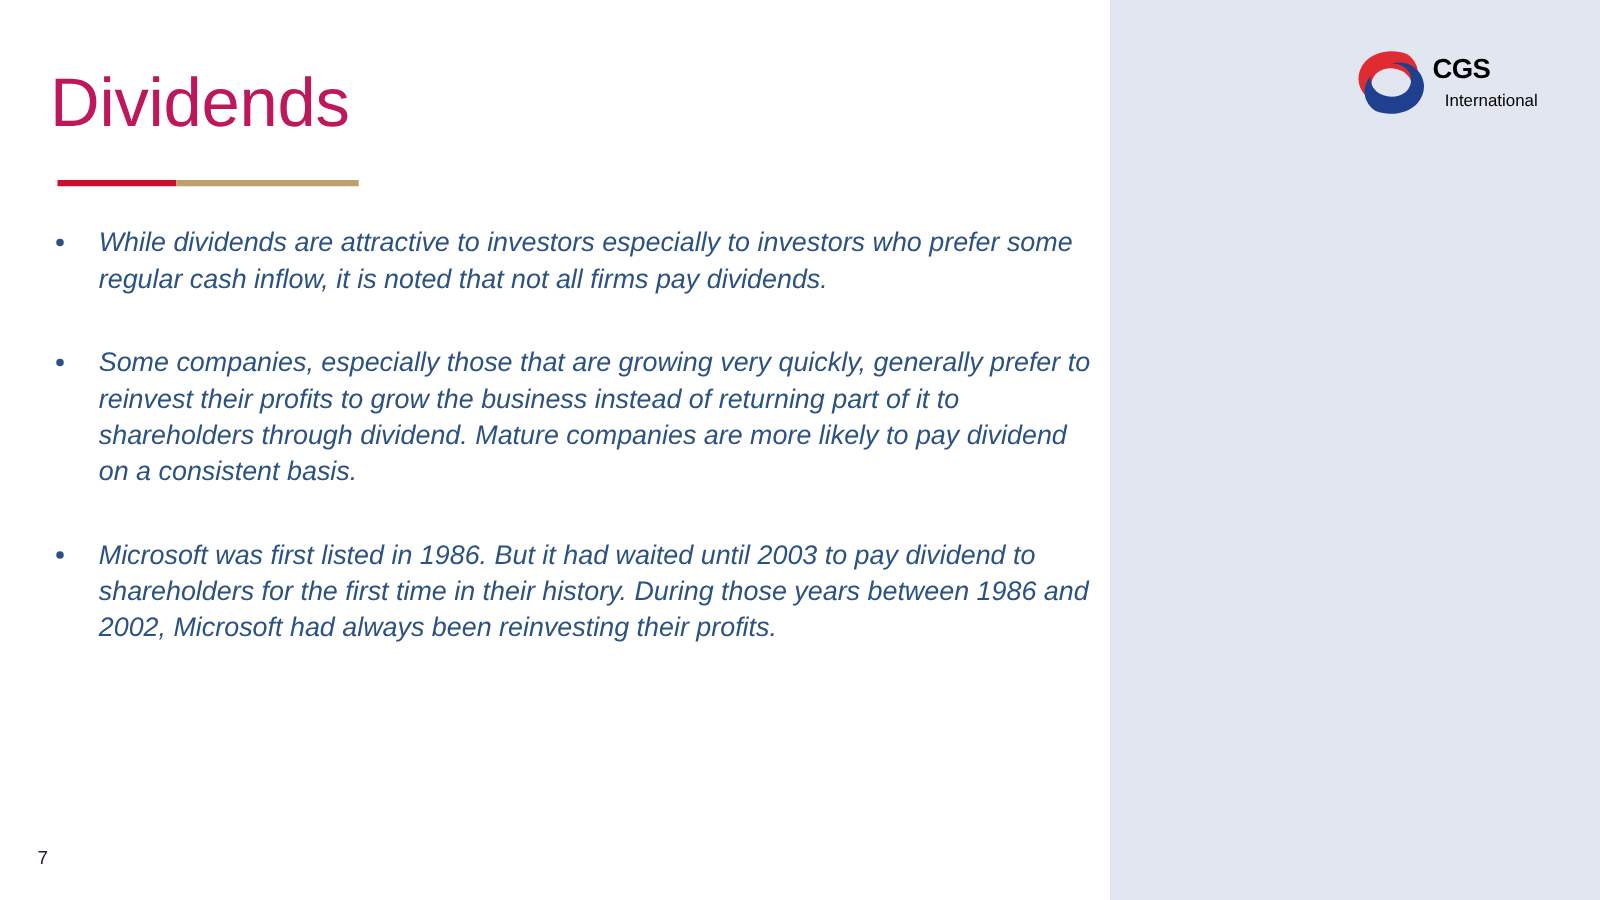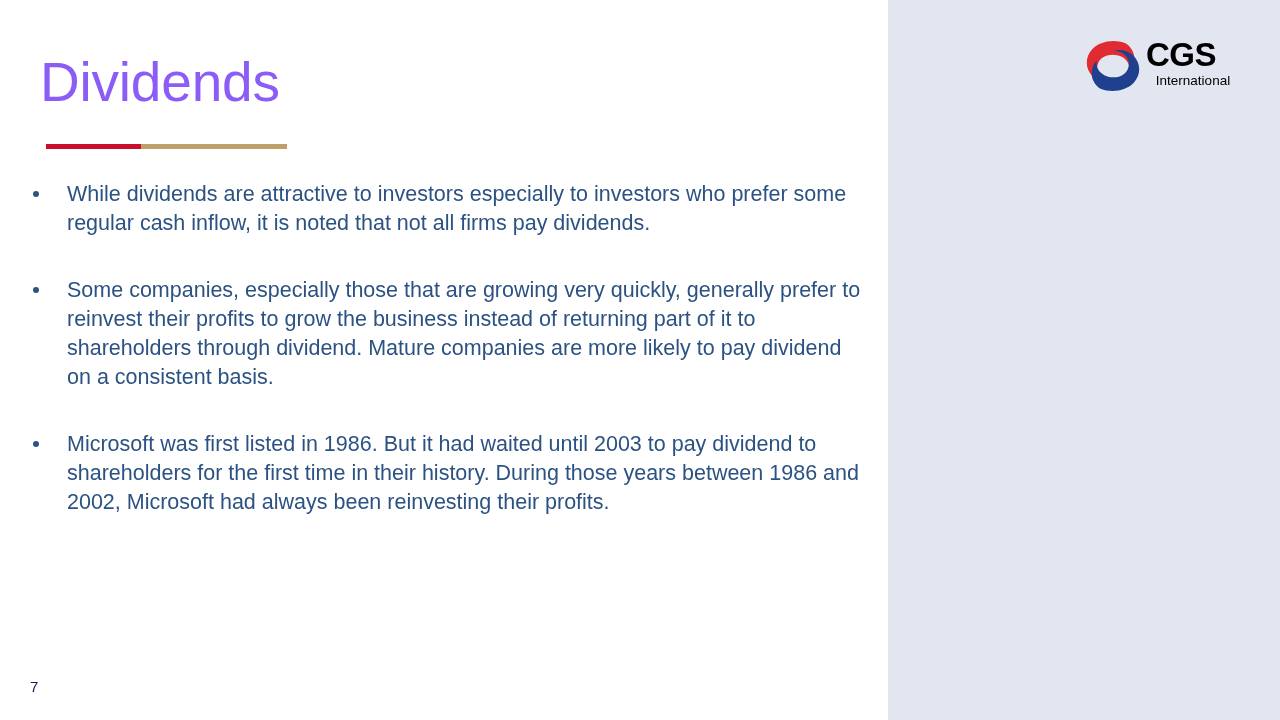--- a/index.html
+++ b/index.html
@@ -50,21 +50,21 @@
   .logo-text {
     position: absolute;
     left: 62px;
     top: 0px;
     width: 90px;
     text-align: left;
   }
   .logo-cgs {
     font-family: "Liberation Sans", sans-serif;
     font-weight: bold;
-    font-size: 33px;
+    font-size: 22px;
     line-height: 34px;
     letter-spacing: -0.5px;
     color: #000000;
     display: block;
   }
   .logo-sub {
     font-family: "Liberation Sans", sans-serif;
     font-size: 13.5px;
     line-height: 15px;
     color: #000000;
@@ -75,21 +75,21 @@
   }
 
   
   .title {
     position: absolute;
     left: 40px;
     top: 48px;
     font-size: 55px;
     line-height: 68px;
     font-weight: 300;
-    color: #8b5cf6;
+    color: #be185d;
     letter-spacing: -0.2px;
     white-space: nowrap;
   }
 
   
   .rule {
     position: absolute;
     left: 46px;
     top: 144px;
     width: 241px;
@@ -103,23 +103,24 @@
   }
   .rule-gold {
     flex: 1;
     height: 100%;
     background: #bfa06a;
   }
 
   
   .body {
     position: absolute;
-    left: 28px;
+    left: 40px;
     top: 180px;
     width: 838px;
+    font-style: italic;
   }
   .bullet {
     position: relative;
     padding-left: 39px;
     margin-bottom: 38px;
     color: #2b5282;
     font-size: 21.5px;
     line-height: 29px;
     font-weight: 400;
   }

